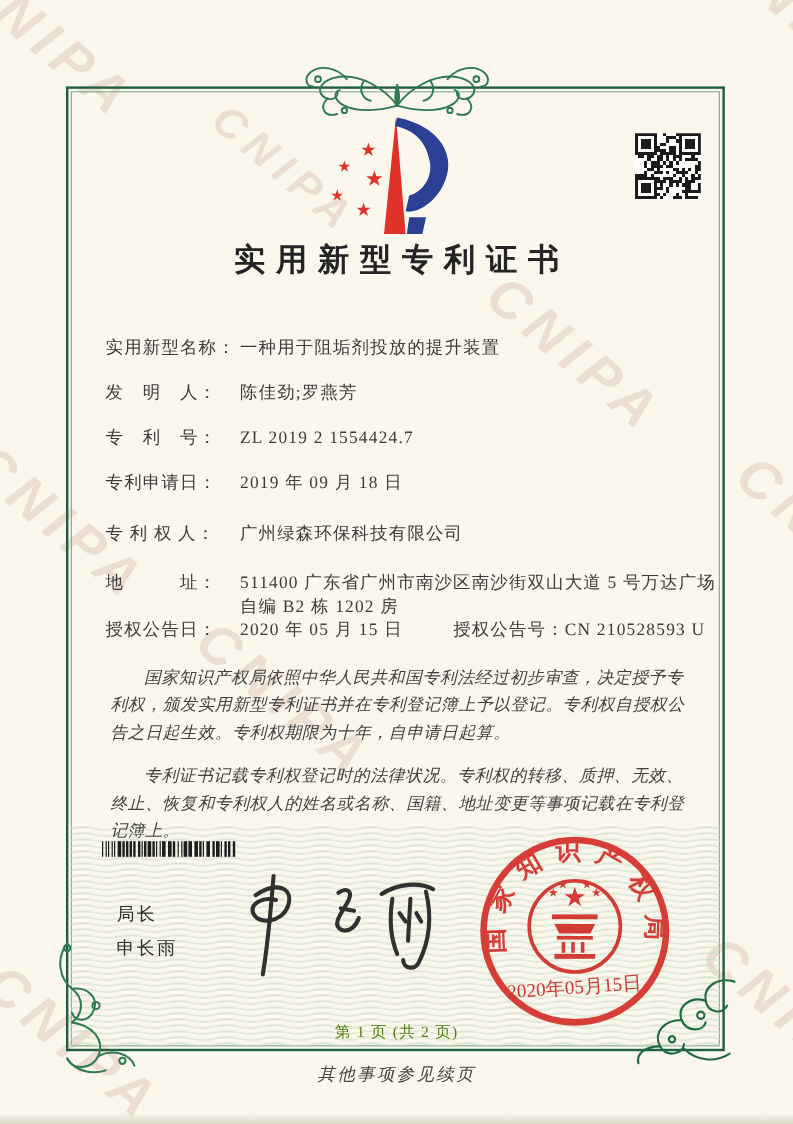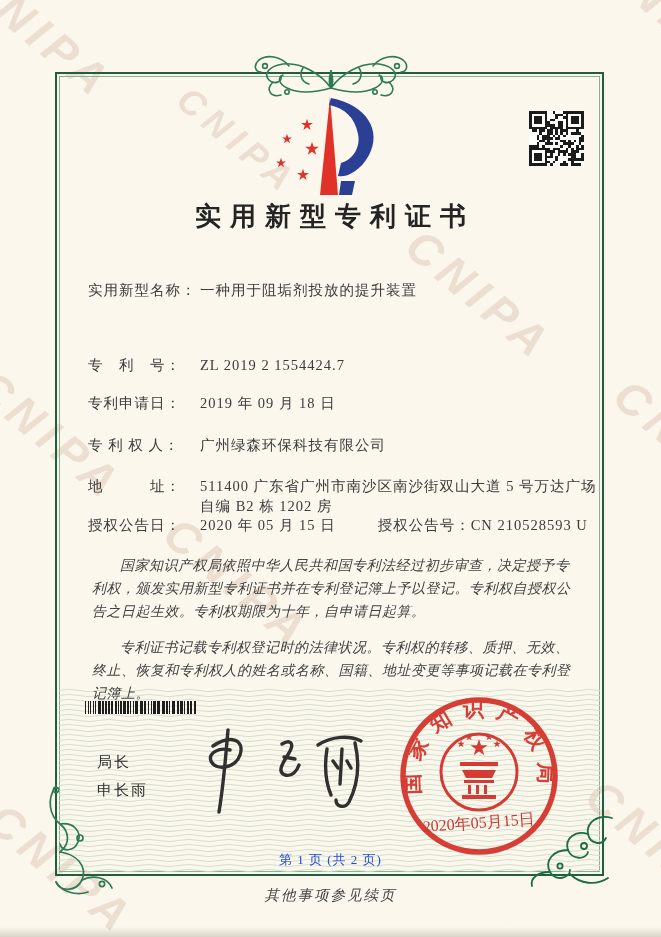--- a/index.html
+++ b/index.html
@@ -54,21 +54,21 @@
   
   .barcode{position:absolute; left:85px; top:701px; width:184px; height:13px; font-size:0; line-height:0;}
   .bar{display:inline-block; height:100%; background:#1d1d1d; vertical-align:top;}
   .gap{display:inline-block; height:100%; vertical-align:top;}
   
   .duty{position:absolute; left:97px; top:753px; font-family:"Liberation Sans", sans-serif; font-size:15px; color:#2c2c2c; letter-spacing:2px;}
   .signer{position:absolute; left:97px; top:781px; font-family:"Liberation Sans", sans-serif; font-size:15px; color:#2c2c2c; letter-spacing:2px;}
   .signature{position:absolute; left:185px; top:722px;}
   .seal{position:absolute; left:388px; top:692px;}
   
-  .page-info{position:absolute; left:0; top:851px; width:661px; text-align:center; font-size:13px; color:#1d4ed8; letter-spacing:1px;}
+  .page-info{position:absolute; left:0; top:851px; width:661px; text-align:center; font-size:13px; color:#4d7c0f; letter-spacing:1px;}
   .cont-note{position:absolute; left:0; top:886px; width:661px; text-align:center; font-size:14.5px; font-style:italic; color:#444; letter-spacing:2px;}
 </style>
 </head>
 <body>
 
 <div class="page">
 
   <span class="wm wm-lg" style="left:-48px;top:6px">CNIPA</span>
   <span class="wm wm-lg" style="left:584px;top:-14px">CNIPA</span>
   <span class="wm wm-md" style="left:165px;top:120px">CNIPA</span>
@@ -405,20 +405,24 @@
       </g>
     </svg>
   </div>
 
   <div class="title">实用新型专利证书</div>
 
   <div class="row" style="top:281px">
     <span class="lab">实用新型名称：</span>
     <span class="val">一种用于阻垢剂投放的提升装置</span>
   </div>
+  <div class="row" style="top:319px">
+    <span class="lab">发　明　人：</span>
+    <span class="val">陈佳劲;罗燕芳</span>
+  </div>
   <div class="row" style="top:356px">
     <span class="lab">专　利　号：</span>
     <span class="val">ZL 2019 2 1554424.7</span>
   </div>
   <div class="row" style="top:394px">
     <span class="lab">专利申请日：</span>
     <span class="val">2019 年 09 月 18 日</span>
   </div>
   <div class="row" style="top:436px">
     <span class="lab">专 利 权 人：</span>

